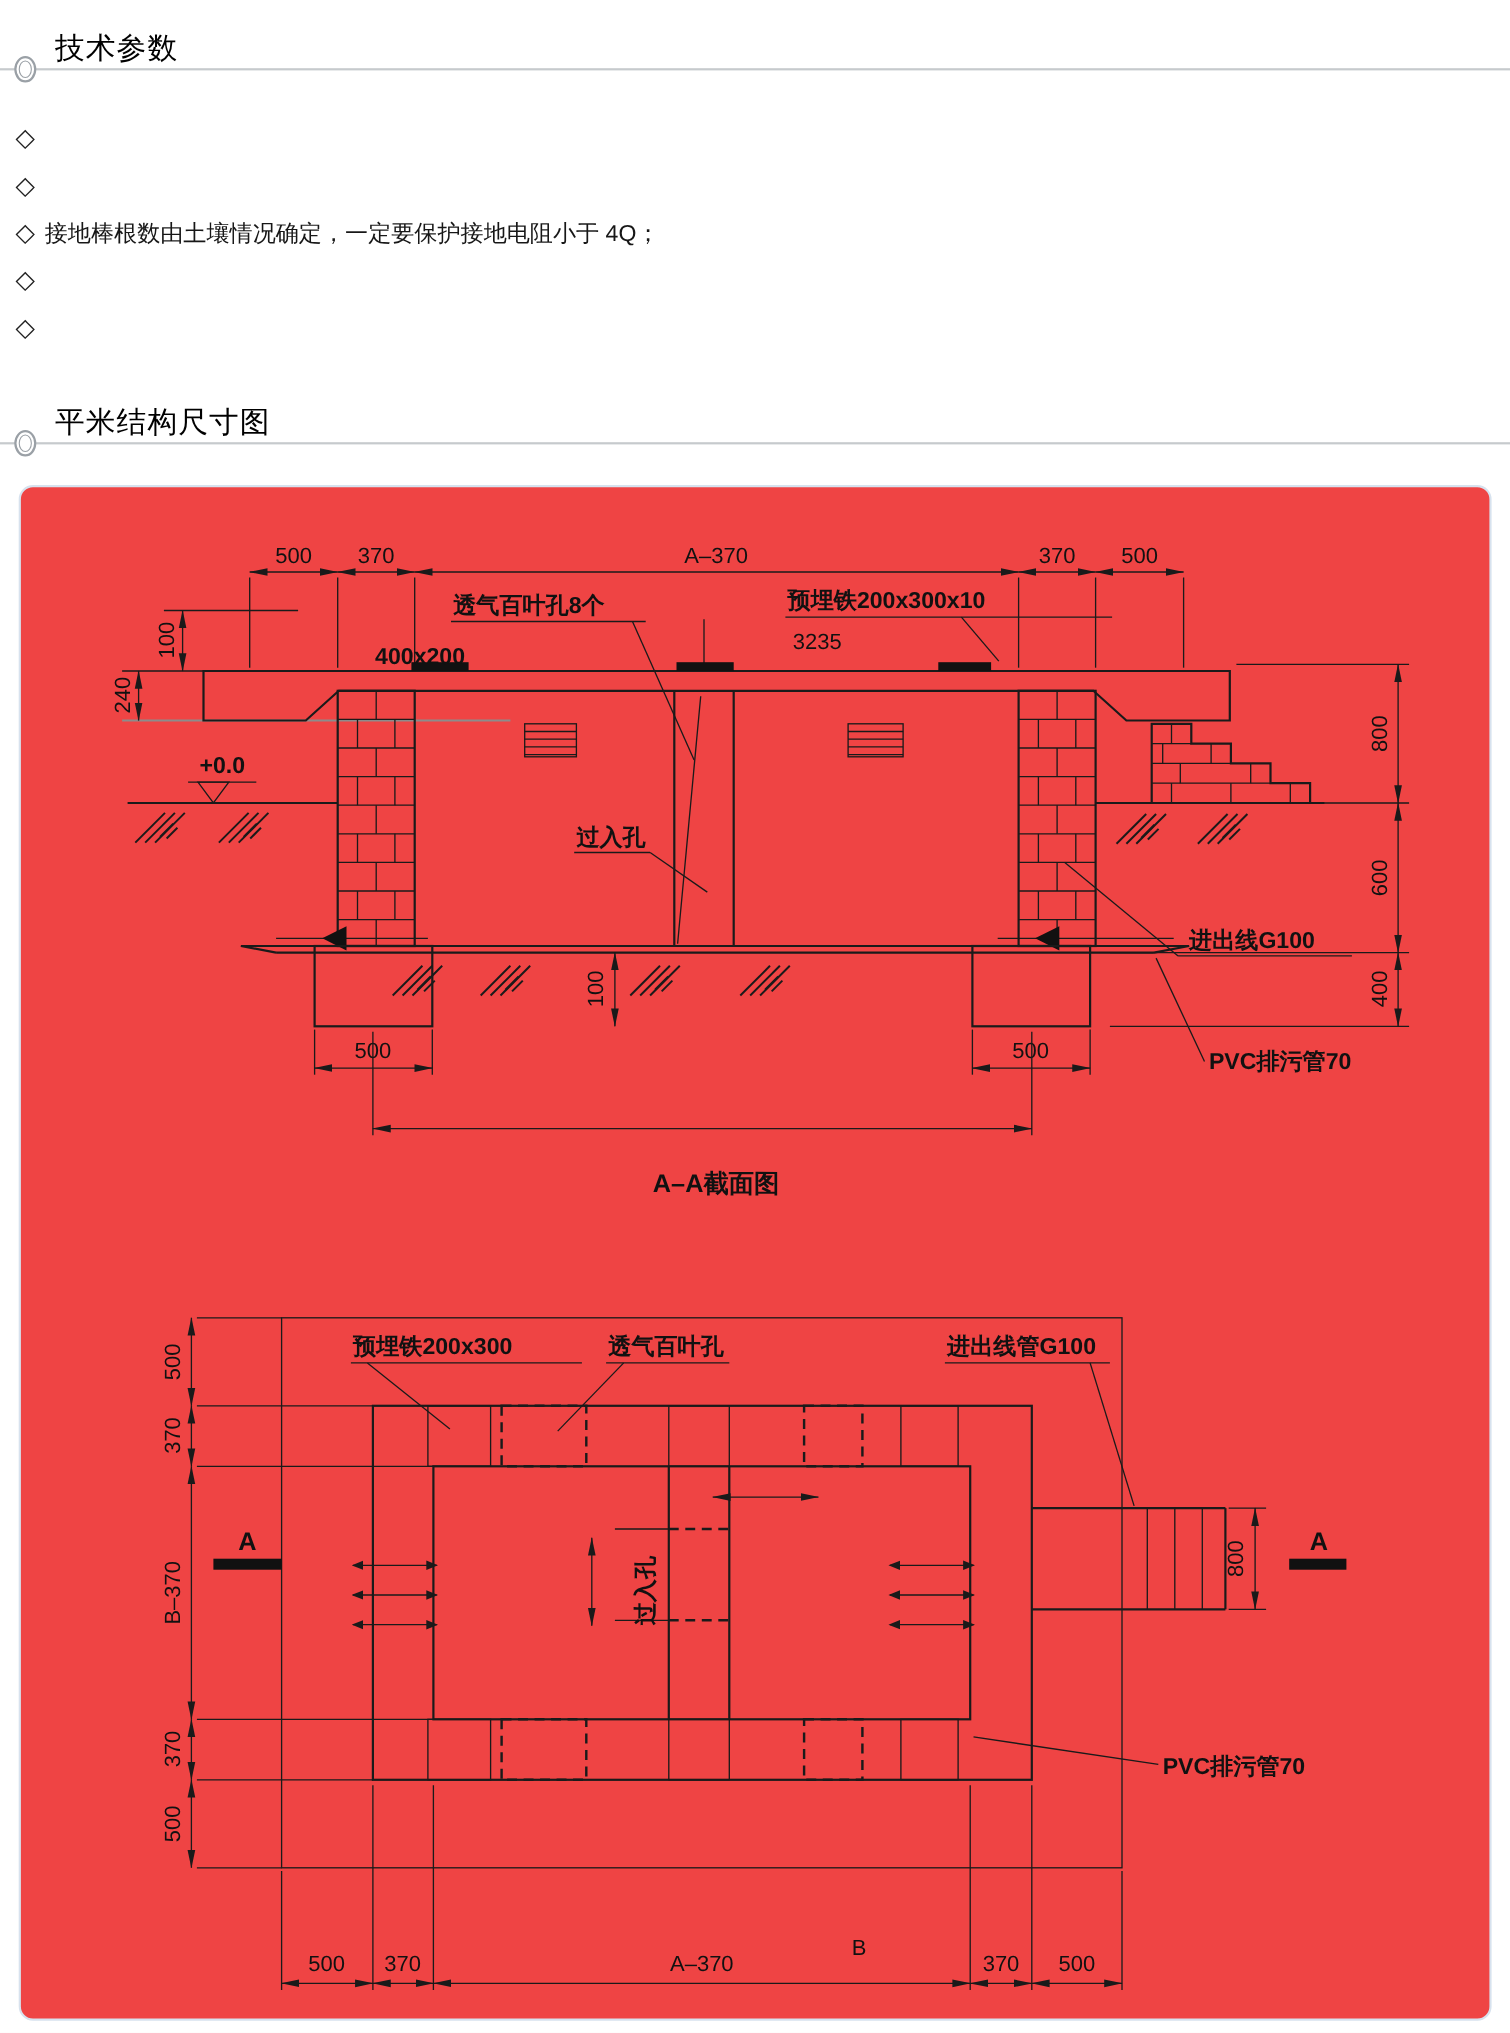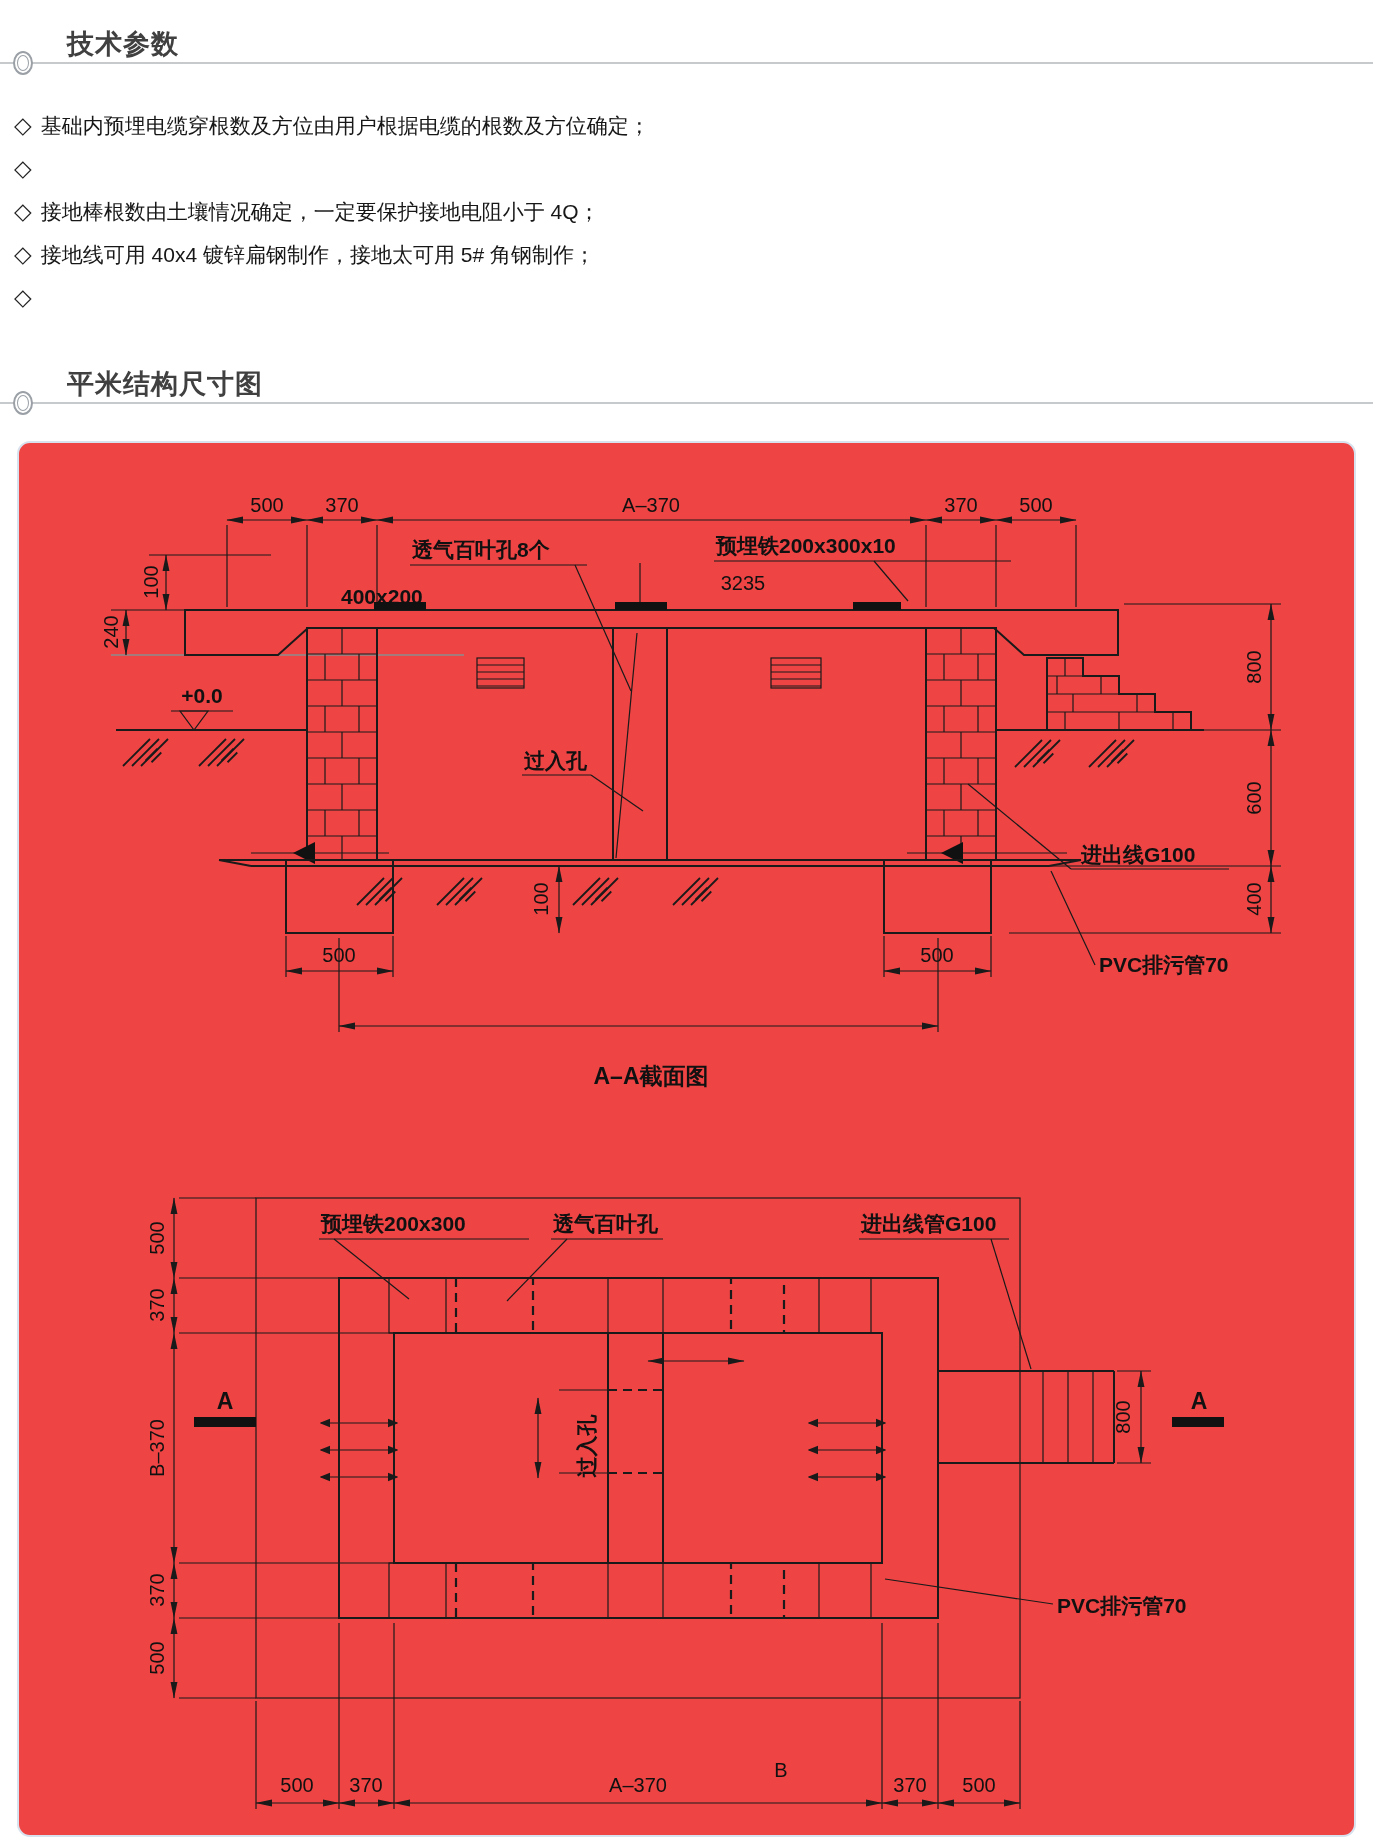--- a/index.html
+++ b/index.html
@@ -1,18 +1,18 @@
 <!DOCTYPE html>
 <html><head>
 <meta charset="utf-8">
 <style>
   html,body{margin:0;padding:0;background:#fff;}
   .page{position:relative;width:1373px;height:1848px;background:#fff;overflow:hidden;
         font-family:"Liberation Sans","DejaVu Sans",sans-serif;color:#1a1a1a;}
-  .sec-title{position:absolute;left:67px;font-size:27px;font-weight:700;color:#404040;letter-spacing:1px;}
+  .sec-title{position:absolute;left:50px;font-size:27px;font-weight:400;color:#000000;letter-spacing:1px;}
   .rule{position:absolute;left:0;right:0;height:2px;background:#c6cacd;}
   .ring{position:absolute;left:13px;width:20px;height:24px;border:2px solid #9aa0a6;border-radius:50%;background:#fff;box-sizing:border-box;}
   .ring::after{content:"";position:absolute;left:2px;top:2px;right:2px;bottom:2px;border:1px solid #9aa0a6;border-radius:50%;}
   .bullets{position:absolute;left:14px;top:104px;}
   .bullet{display:flex;align-items:center;height:43px;font-size:21px;color:#171717;}
   .bullet .dia{font-size:23px;margin-right:9px;color:#222;}
   .panel{position:absolute;left:17px;top:441px;width:1339px;height:1396px;background:#ef4444;
          border:2px solid #d7e2ee;border-radius:13px;box-sizing:border-box;overflow:hidden;}
   svg{display:block;}
   
@@ -30,32 +30,30 @@
 
 <div class="page">
 
   <div class="sec-title" style="top:26px;">技术参数</div>
   <div class="rule" style="top:62px;"></div>
   <span class="ring" style="top:51px;"></span>
 
   <div class="bullets">
     <div class="bullet">
         <span class="dia">◇</span>
-        <span>基础内预埋电缆穿根数及方位由用户根据电缆的根数及方位确定；</span>
       </div>
     <div class="bullet">
         <span class="dia">◇</span>
       </div>
     <div class="bullet">
         <span class="dia">◇</span>
         <span>接地棒根数由土壤情况确定，一定要保护接地电阻小于 4Q；</span>
       </div>
     <div class="bullet">
         <span class="dia">◇</span>
-        <span>接地线可用 40x4 镀锌扁钢制作，接地太可用 5# 角钢制作；</span>
       </div>
     <div class="bullet">
         <span class="dia">◇</span>
       </div>
   </div>
 
   <div class="sec-title" style="top:366px;">平米结构尺寸图</div>
   <div class="rule" style="top:402px;"></div>
   <span class="ring" style="top:391px;"></span>
 

